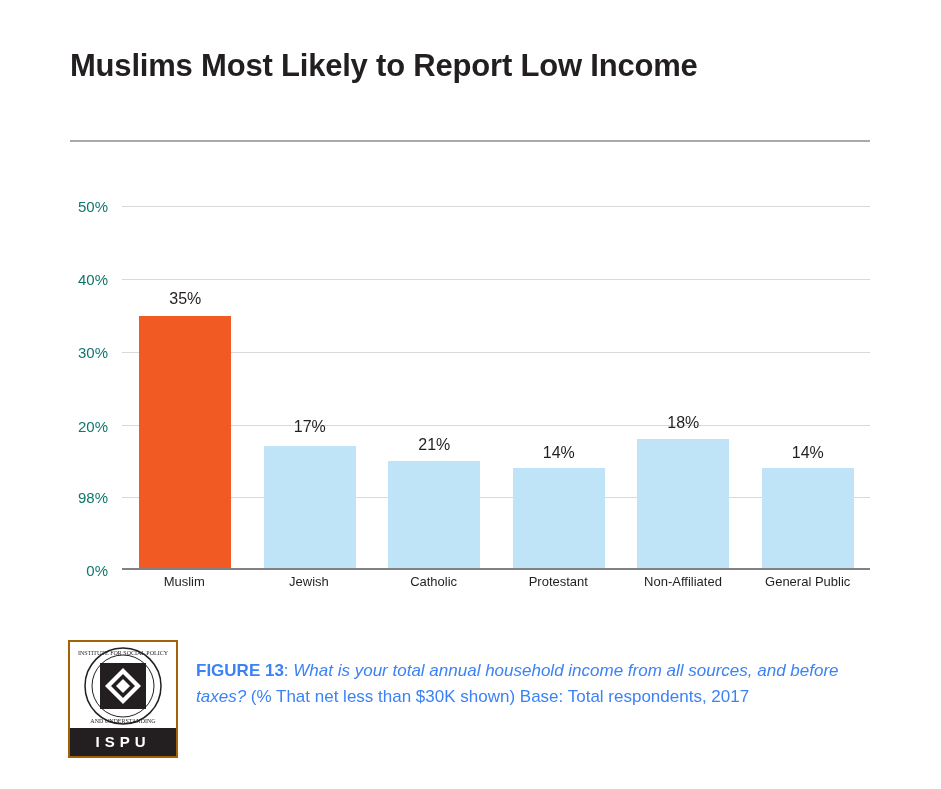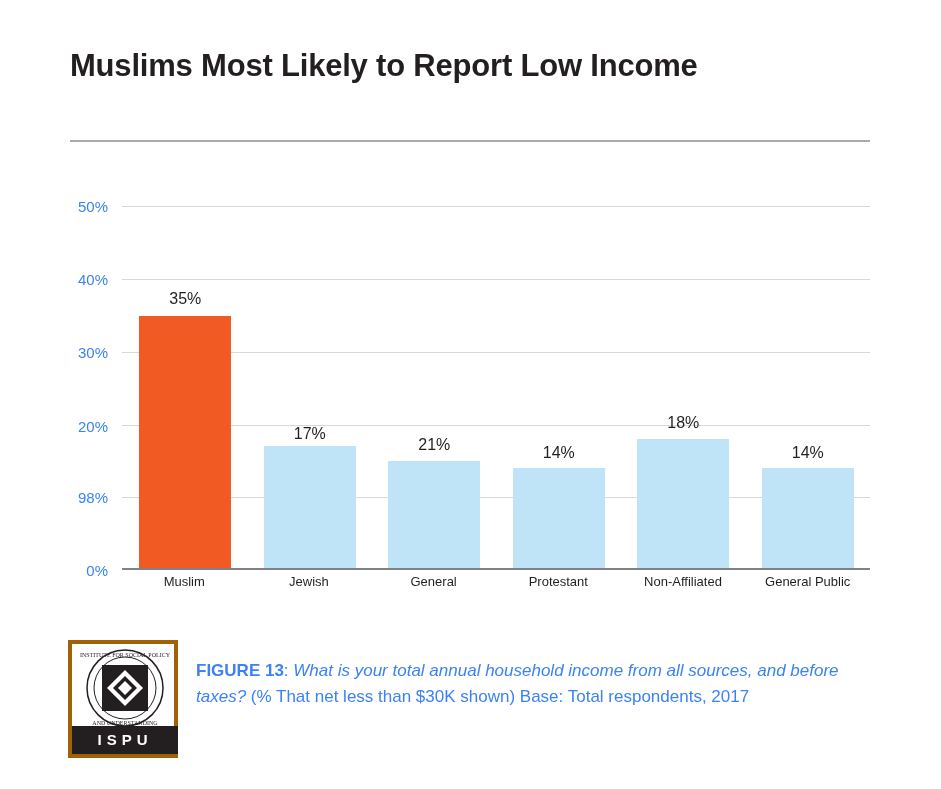--- a/index.html
+++ b/index.html
@@ -51,21 +51,21 @@
     position: absolute;
     left: 0;
     top: 0;
     width: 46px;
     height: 400px;
   }
   .y-label {
     position: absolute;
     right: 8px;
     font-size: 15px;
-    color: #3b82f6;
+    color: #0f766e;
     transform: translateY(-50%);
     white-space: nowrap;
     margin-left: 6px;
   }
   .grid-area {
     position: absolute;
     left: 52px;
     top: 0;
     width: 748px;
     height: 400px;
@@ -142,21 +142,21 @@
     width: 806px;
     height: 120px;
   }
   .logo {
     position: absolute;
     left: 0;
     top: 0;
     width: 110px;
     height: 118px;
     background: #ffffff;
-    border: 4px solid #a16207;
+    border: 2px solid #a16207;
     box-sizing: border-box;
   }
   .logo-inner {
     position: absolute;
     left: 0;
     top: 0;
     width: 106px;
     height: 88px;
   }
   .logo-band {
@@ -210,21 +210,21 @@
       <div class="gridline" style="top:181.8px"></div>
       <div class="gridline" style="top:254.5px"></div>
       <div class="gridline" style="top:327.3px"></div>
 
       <div class="bars">
         <div class="bar-col">
           <div class="bar-value" style="bottom:262px">35%</div>
           <div class="bar highlight" style="height:254.5px"></div>
         </div>
         <div class="bar-col">
-          <div class="bar-value" style="bottom:127px">17%</div>
+          <div class="bar-value" style="bottom:134px">17%</div>
           <div class="bar" style="height:123.6px"></div>
         </div>
         <div class="bar-col">
           <div class="bar-value" style="bottom:116px">21%</div>
           <div class="bar" style="height:109.1px"></div>
         </div>
         <div class="bar-col">
           <div class="bar-value" style="bottom:108px">14%</div>
           <div class="bar" style="height:101.8px"></div>
         </div>
@@ -237,21 +237,21 @@
           <div class="bar" style="height:101.8px"></div>
         </div>
       </div>
 
       <div class="axis-line"></div>
     </div>
 
     <div class="x-labels">
       <div class="x-label">Muslim</div>
       <div class="x-label">Jewish</div>
-      <div class="x-label">General</div>
+      <div class="x-label">Catholic</div>
       <div class="x-label">Protestant</div>
       <div class="x-label">Non-Affiliated</div>
       <div class="x-label">General Public</div>
     </div>
   </div>
 
   <div class="footer">
     <div class="logo">
       <div class="logo-inner">
         <svg width="106" height="88" viewBox="0 0 106 88">

